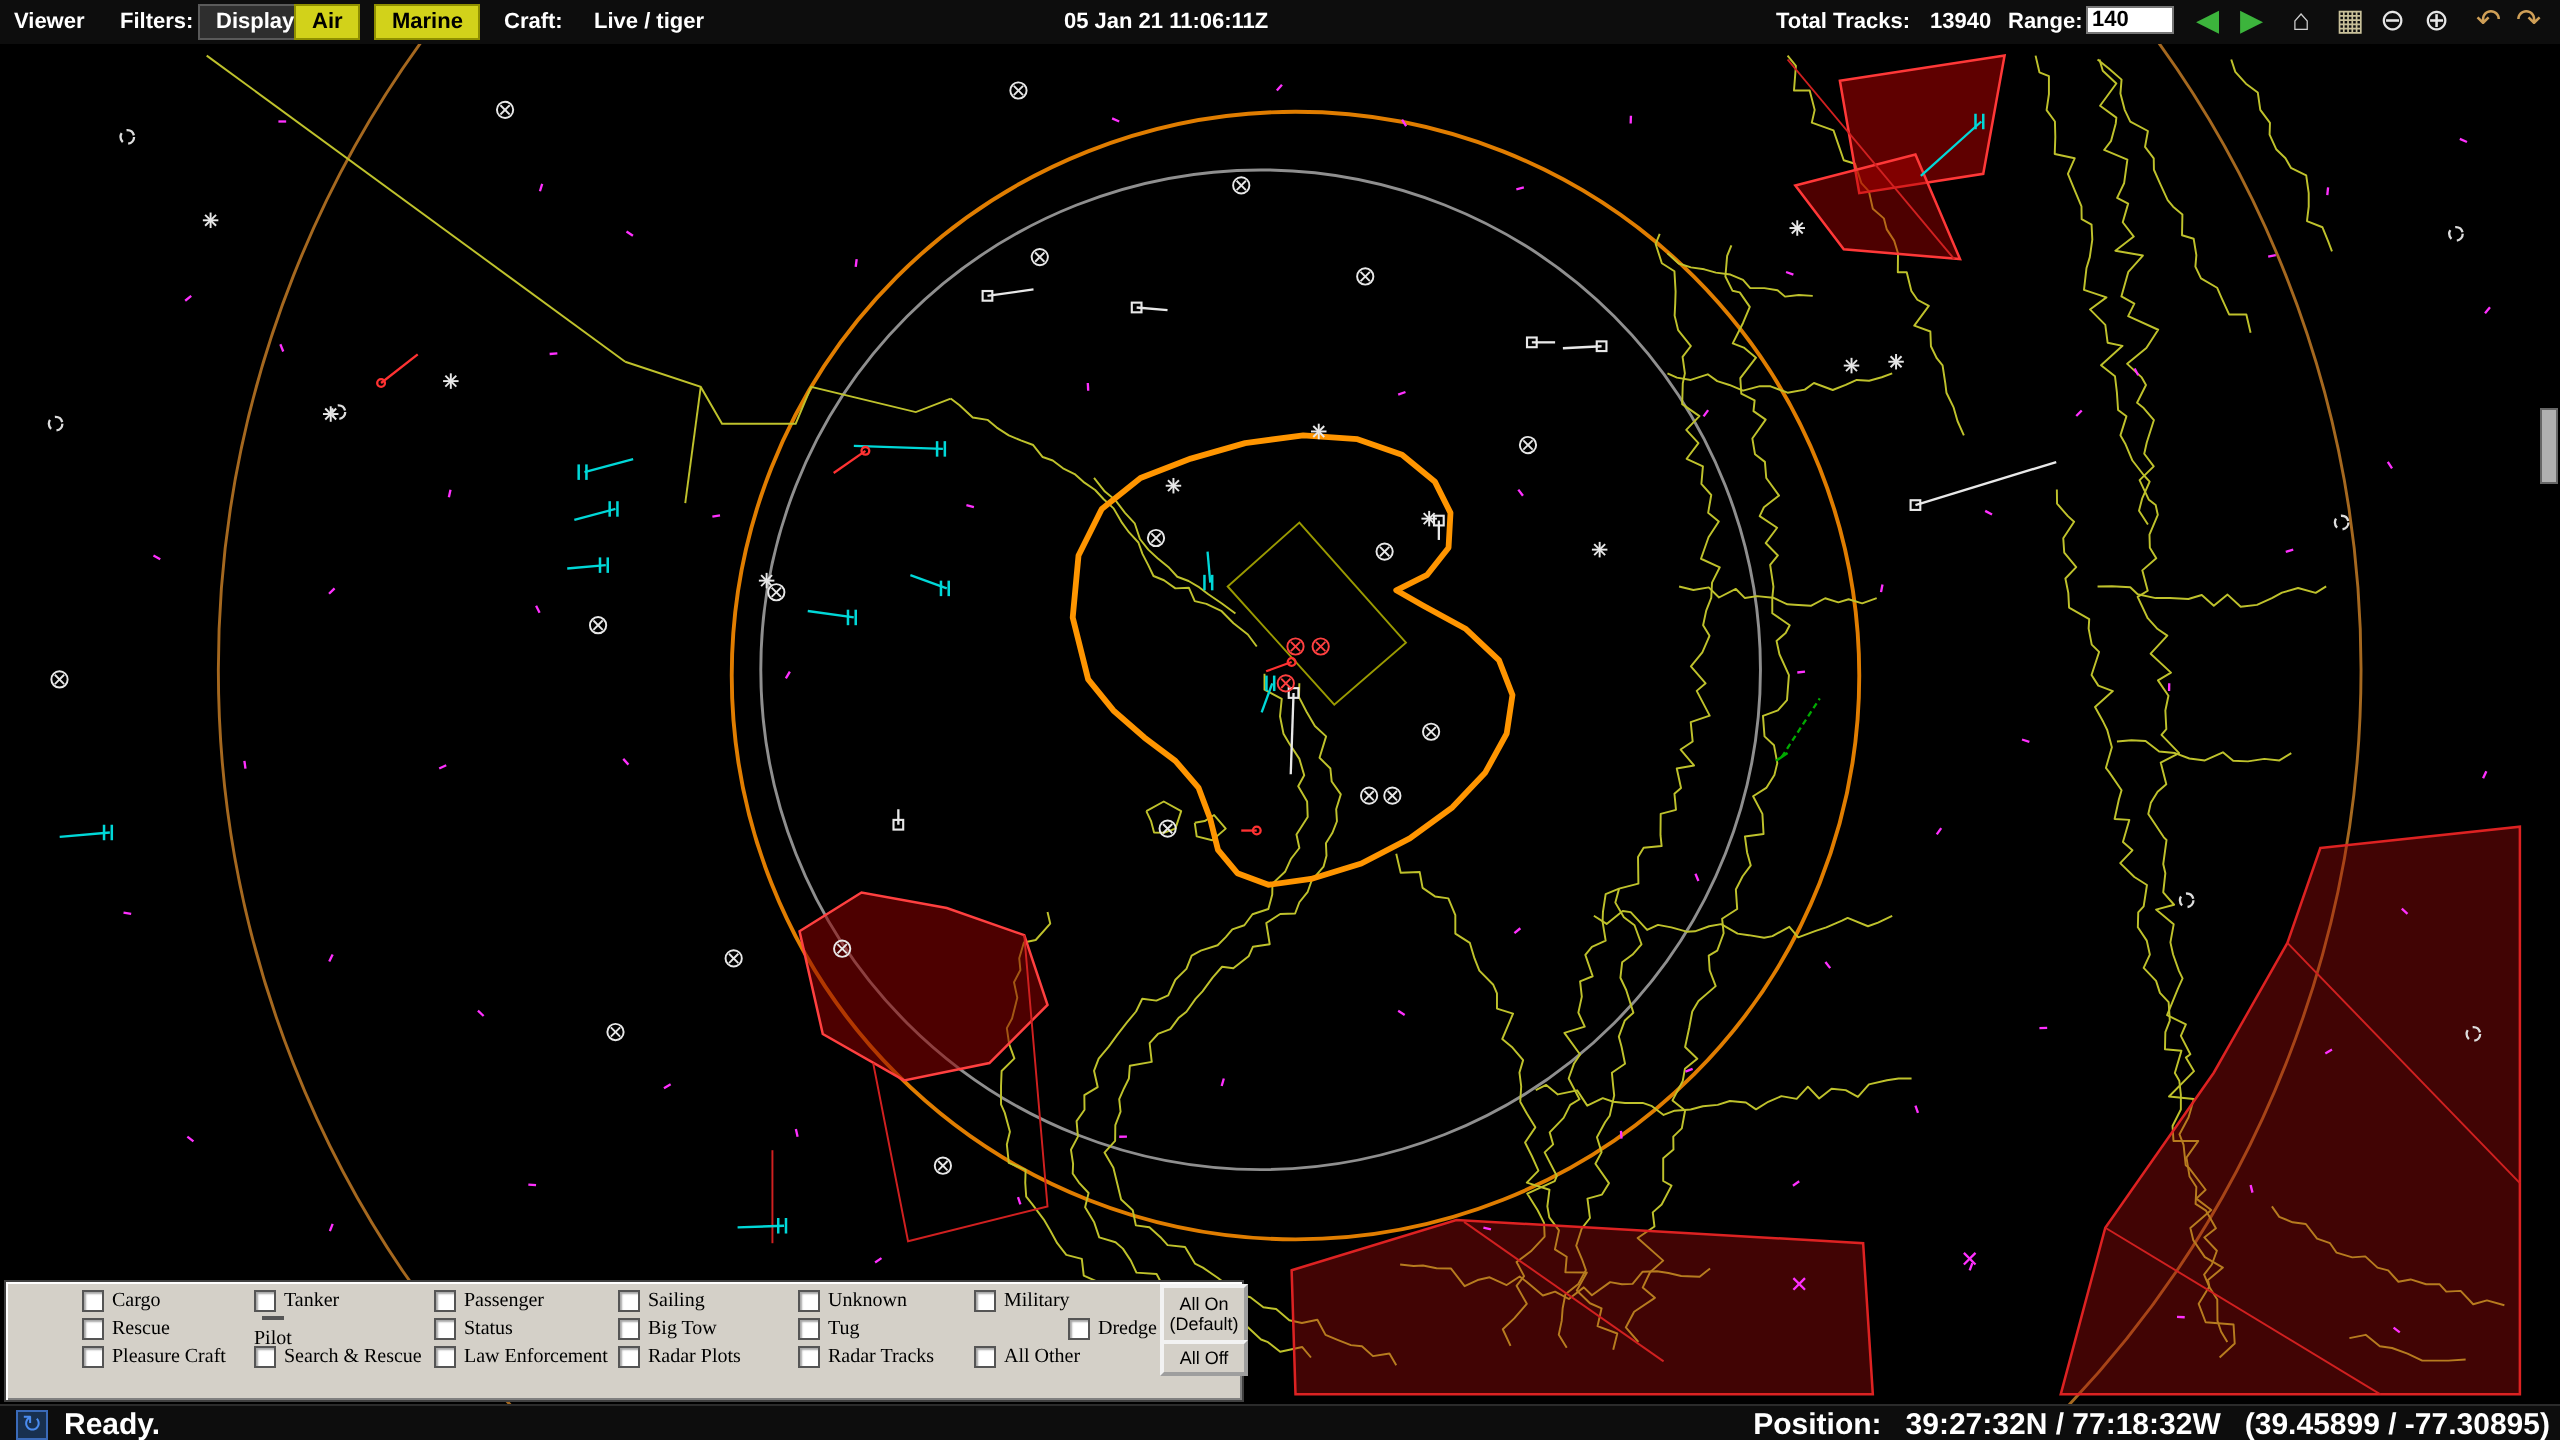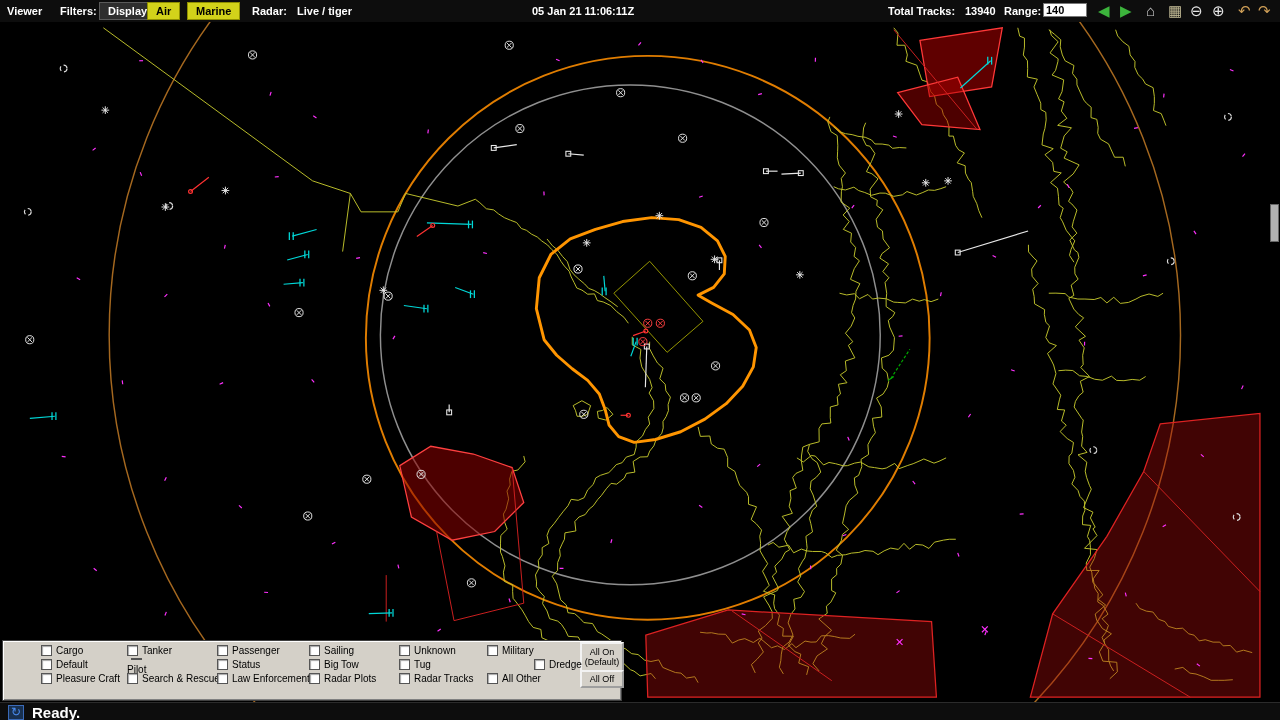--- a/index.html
+++ b/index.html
@@ -24,21 +24,21 @@
   
   #filter-toolbar{position:absolute;left:2px;top:618px;width:618px;height:59px;background:#d4d0c8;
                   border:1px solid #404040;box-shadow:inset 1px 1px 0 #fff,inset -1px -1px 0 #808080;}
   #ft-title{position:relative;height:13px;background:#aaa69e;display:flex;align-items:center;
             padding:0 2px 0 4px;font-size:10px;font-weight:bold;color:#111;}
   #ft-title .spacer{flex:1;}
   .win-btn{width:13px;height:11px;margin-left:2px;background:#d4d0c8;border:1px solid;
            border-color:#fff #404040 #404040 #fff;font-size:9px;line-height:9px;text-align:center;
            color:#000;cursor:default;}
   #ft-body{position:relative;width:100%;height:44px;font-size:10px;color:#000;}
-  .fcell{position:absolute;display:flex;align-items:center;gap:4px;white-space:nowrap;height:12px;}
+  .fcell{position:absolute;display:flex;align-items:center;gap:4px;white-space:nowrap;height:12px;font-family:Liberation Serif, serif;}
   .cb{display:inline-block;width:9px;height:9px;background:#fff;border:1px solid #555;
       box-shadow:inset 1px 1px 1px rgba(0,0,0,.35);}
   .fbtn{position:absolute;left:577px;width:40px;background:#d4d0c8;border:2px outset #f2f2f2;
         font-size:9px;line-height:1.15;text-align:center;color:#000;display:flex;
         align-items:center;justify-content:center;cursor:default;}
   
   #statusbar{position:absolute;top:702px;left:0;width:1280px;height:18px;background:#0d0d0d;
              border-top:1px solid #2b2b2b;color:#fff;}
   #sb-left{position:absolute;left:8px;top:0;height:18px;display:flex;align-items:center;gap:8px;}
   #sb-right{position:absolute;right:5px;top:0;height:18px;display:flex;align-items:center;gap:12px;}
@@ -50,21 +50,21 @@
 <body>
 
 <div id="screen">
 
   <div id="menubar">
     <span class="mb-text" style="left:7px">Viewer</span>
     <span class="mb-text" style="left:60px">Filters:</span>
     <span class="mb-btn dark" style="left:99px">Display</span>
     <span class="mb-btn yellow" style="left:147px">Air</span>
     <span class="mb-btn yellow" style="left:187px">Marine</span>
-    <span class="mb-text" style="left:252px">Radar:</span>
+    <span class="mb-text" style="left:252px">Craft:</span>
     <span class="mb-text" style="left:297px">Live / tiger</span>
     <span class="mb-text" style="left:532px">05 Jan 21 11:06:11Z</span>
     <span class="mb-text" style="left:888px">Total Tracks:</span>
     <span class="mb-text" style="left:965px">13940</span>
     <span class="mb-text" style="left:1004px">Range:</span>
     <input id="range-input" style="left: 1043px;" value="140">
 
   <span class="mb-icon" style="left: 1098px; color: rgb(60, 180, 60);">◀</span>
       <span class="mb-icon" style="left: 1120px; color: rgb(60, 180, 60);">▶</span>
       <span class="mb-icon" style="left: 1146px; color: rgb(208, 208, 208);">⌂</span>
@@ -513,21 +513,21 @@
       <div id="ft-body">
 
         <div class="fbtn" style="top:1px;height:26px">All On (Default)</div>
         <div class="fbtn" style="top:29px;height:14px">All Off</div>
       <label class="fcell" style="left: 38px; top: 3px;">
             <span class="cb"></span>
             <span>Cargo</span>
           </label>
           <label class="fcell" style="left: 38px; top: 17px;">
             <span class="cb"></span>
-            <span>Default</span>
+            <span>Rescue</span>
           </label>
           <label class="fcell" style="left: 38px; top: 31px;">
             <span class="cb"></span>
             <span>Pleasure Craft</span>
           </label>
           <label class="fcell" style="left: 124px; top: 3px;">
             <span class="cb"></span>
             <span>Tanker</span>
           </label>
           <label class="fcell" style="left: 124px; top: 17px; flex-direction: column;">
@@ -588,15 +588,20 @@
           </label>
         </div>
     </div>
   </div>
 
   <div id="statusbar">
     <div id="sb-left">
       <span id="sb-icon">↻</span>
       <span class="sb-text">Ready.</span>
     </div>
+    <div id="sb-right">
+      <span class="sb-text">Position:</span>
+      <span class="sb-text">39:27:32N / 77:18:32W</span>
+      <span class="sb-text">(39.45899 / -77.30895)</span>
+    </div>
   </div>
 
 </div>
 
 </body></html>

